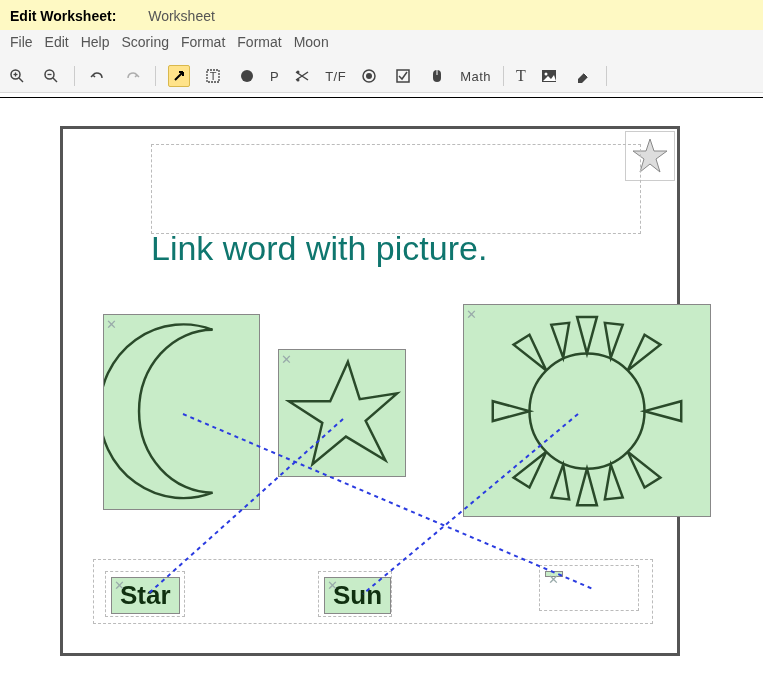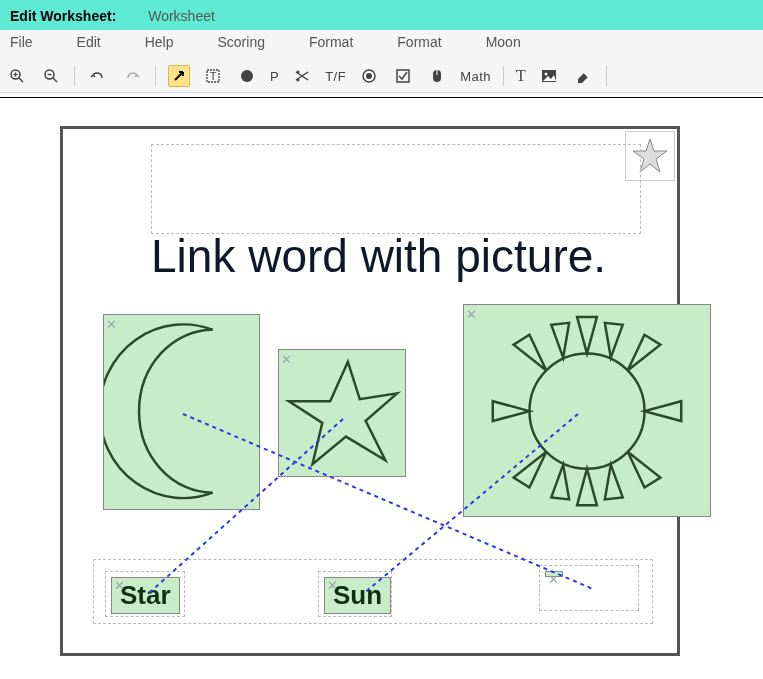--- a/index.html
+++ b/index.html
@@ -1,31 +1,31 @@
 <!DOCTYPE html>
 <html><head>
 <meta charset="utf-8">
 <style>
   * { box-sizing: border-box; }
   body { margin: 0; font-family: Arial, Helvetica, sans-serif; font-size: 14px; color: #333; background: #fff; width: 763px; }
-  .titlebar { background: #5eead4; padding: 8px 10px 6px 10px; font-size: 14px; }
+  .titlebar { background: #fef9c3; padding: 8px 10px 6px 10px; font-size: 14px; }
   .titlebar .label { font-weight: bold; color: #000; }
   .titlebar .name { margin-left: 28px; color: #555; }
-  .menubar { background: #f5f5f5; padding: 2px 6px 8px 6px; display: flex; gap: 36px; color: #555; }
+  .menubar { background: #f5f5f5; padding: 2px 6px 8px 6px; display: flex; gap: 4px; color: #555; }
   .menubar .menu-item { cursor: pointer; padding: 2px 4px; }
   .toolbar { background: #f5f5f5; border-bottom: 1px solid #d9d9d9; padding: 5px 6px; display: flex; align-items: center; gap: 12px; }
   .tool { width: 22px; height: 22px; display: inline-flex; align-items: center; justify-content: center; cursor: pointer; color: #444; }
   .tool.active { background: #ffe38a; border: 1px solid #d9b84d; border-radius: 2px; }
   .tool-text { font-size: 13px; color: #444; letter-spacing: .5px; cursor: pointer; }
   .sep { width: 1px; height: 20px; background: #ccc; }
   .page-area { padding: 28px 20px 10px 60px; }
   .sheet { width: 620px; height: 530px; border: 3px solid #555; position: relative; background: #fff; }
   .sel-box { position: absolute; border: 1px dashed #bbb; }
   .star-corner { position: absolute; top: 2px; right: 2px; width: 50px; height: 50px; border: 1px solid #ccc; display: flex; align-items: center; justify-content: center; background: #fff; cursor: pointer; }
-  .title-text { position: absolute; font-size: 46px; color: #0f172a; }
+  .title-text { position: absolute; font-size: 34px; color: #0f766e; }
   .img-box { position: absolute; background: #c8ecc8; border: 1px solid #888; cursor: move; }
   .img-box .x { position: absolute; top: 2px; left: 2px; color: #9aa; font-size: 13px; cursor: pointer; }
   .word-box { position: absolute; background: #c8ecc8; border: 1px solid #888; font-size: 26px; font-weight: bold; color: #103010; padding: 2px 8px; cursor: move; }
   .word-box .x { position: absolute; top: 0px; left: 2px; color: #9aa; font-size: 13px; cursor: pointer; font-weight: normal; }
   svg.shape { position: absolute; inset: 0; }
   .connector { position: absolute; inset: 0; pointer-events: none; }
 </style>
 </head>
 <body>
 

